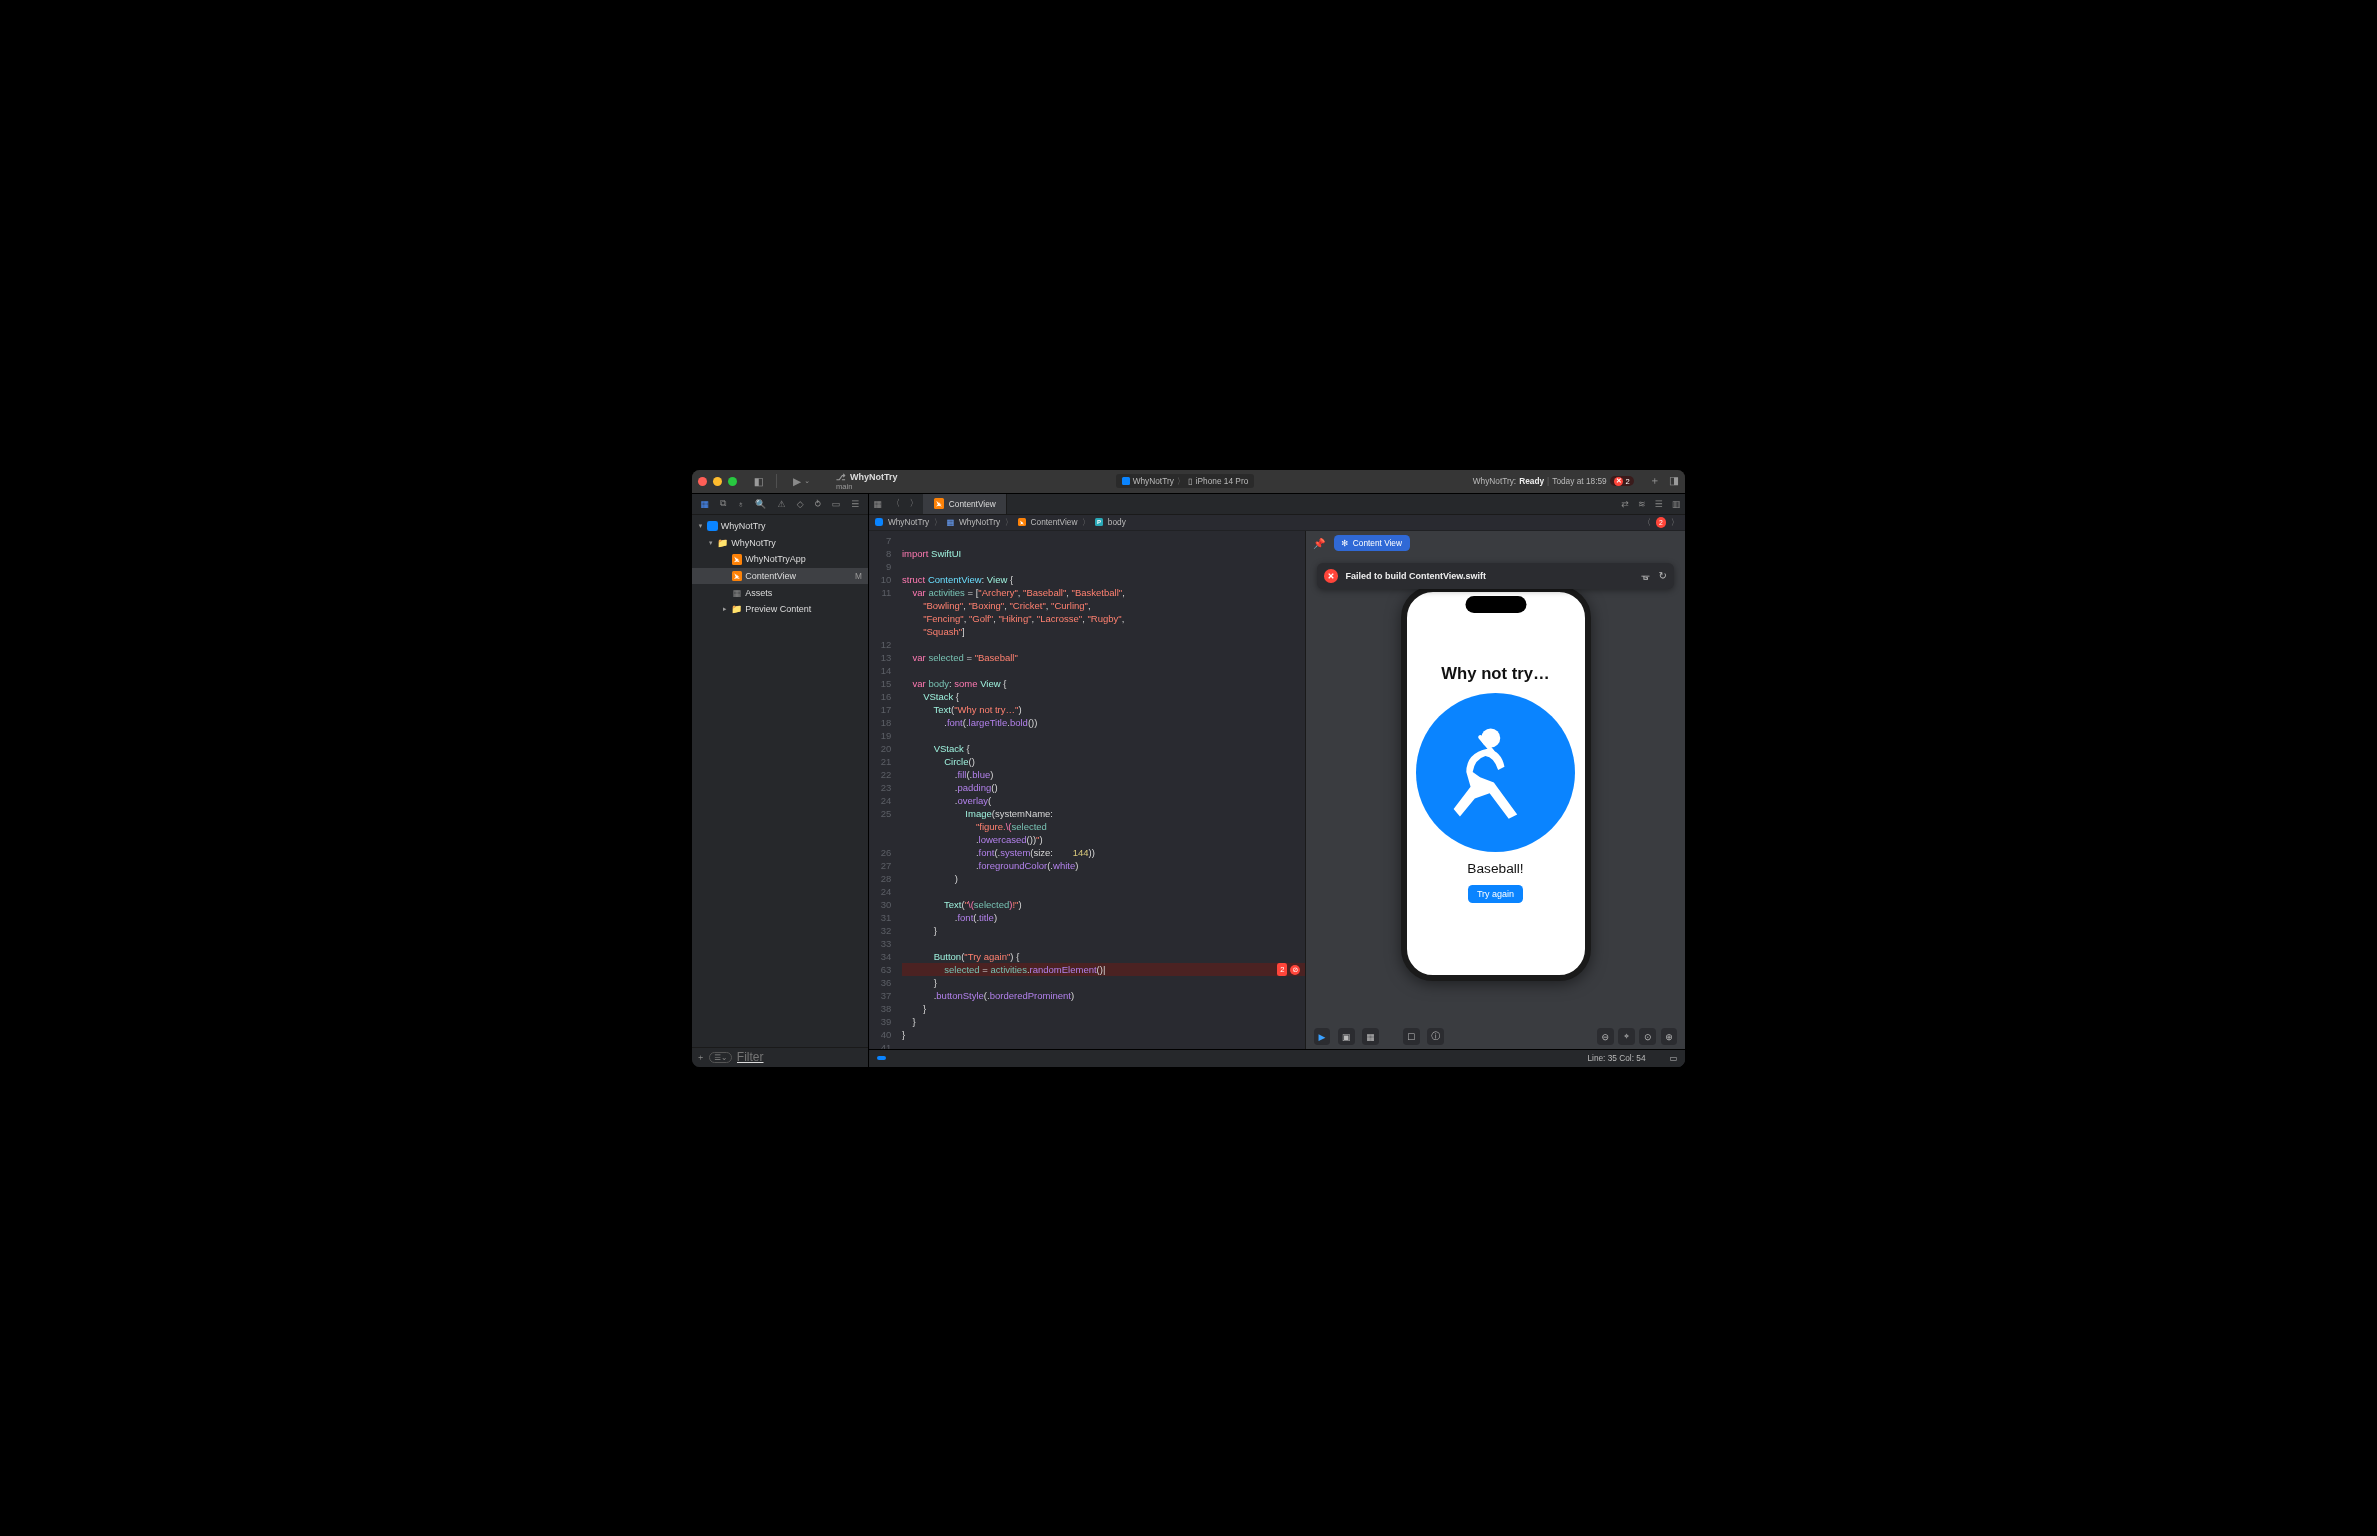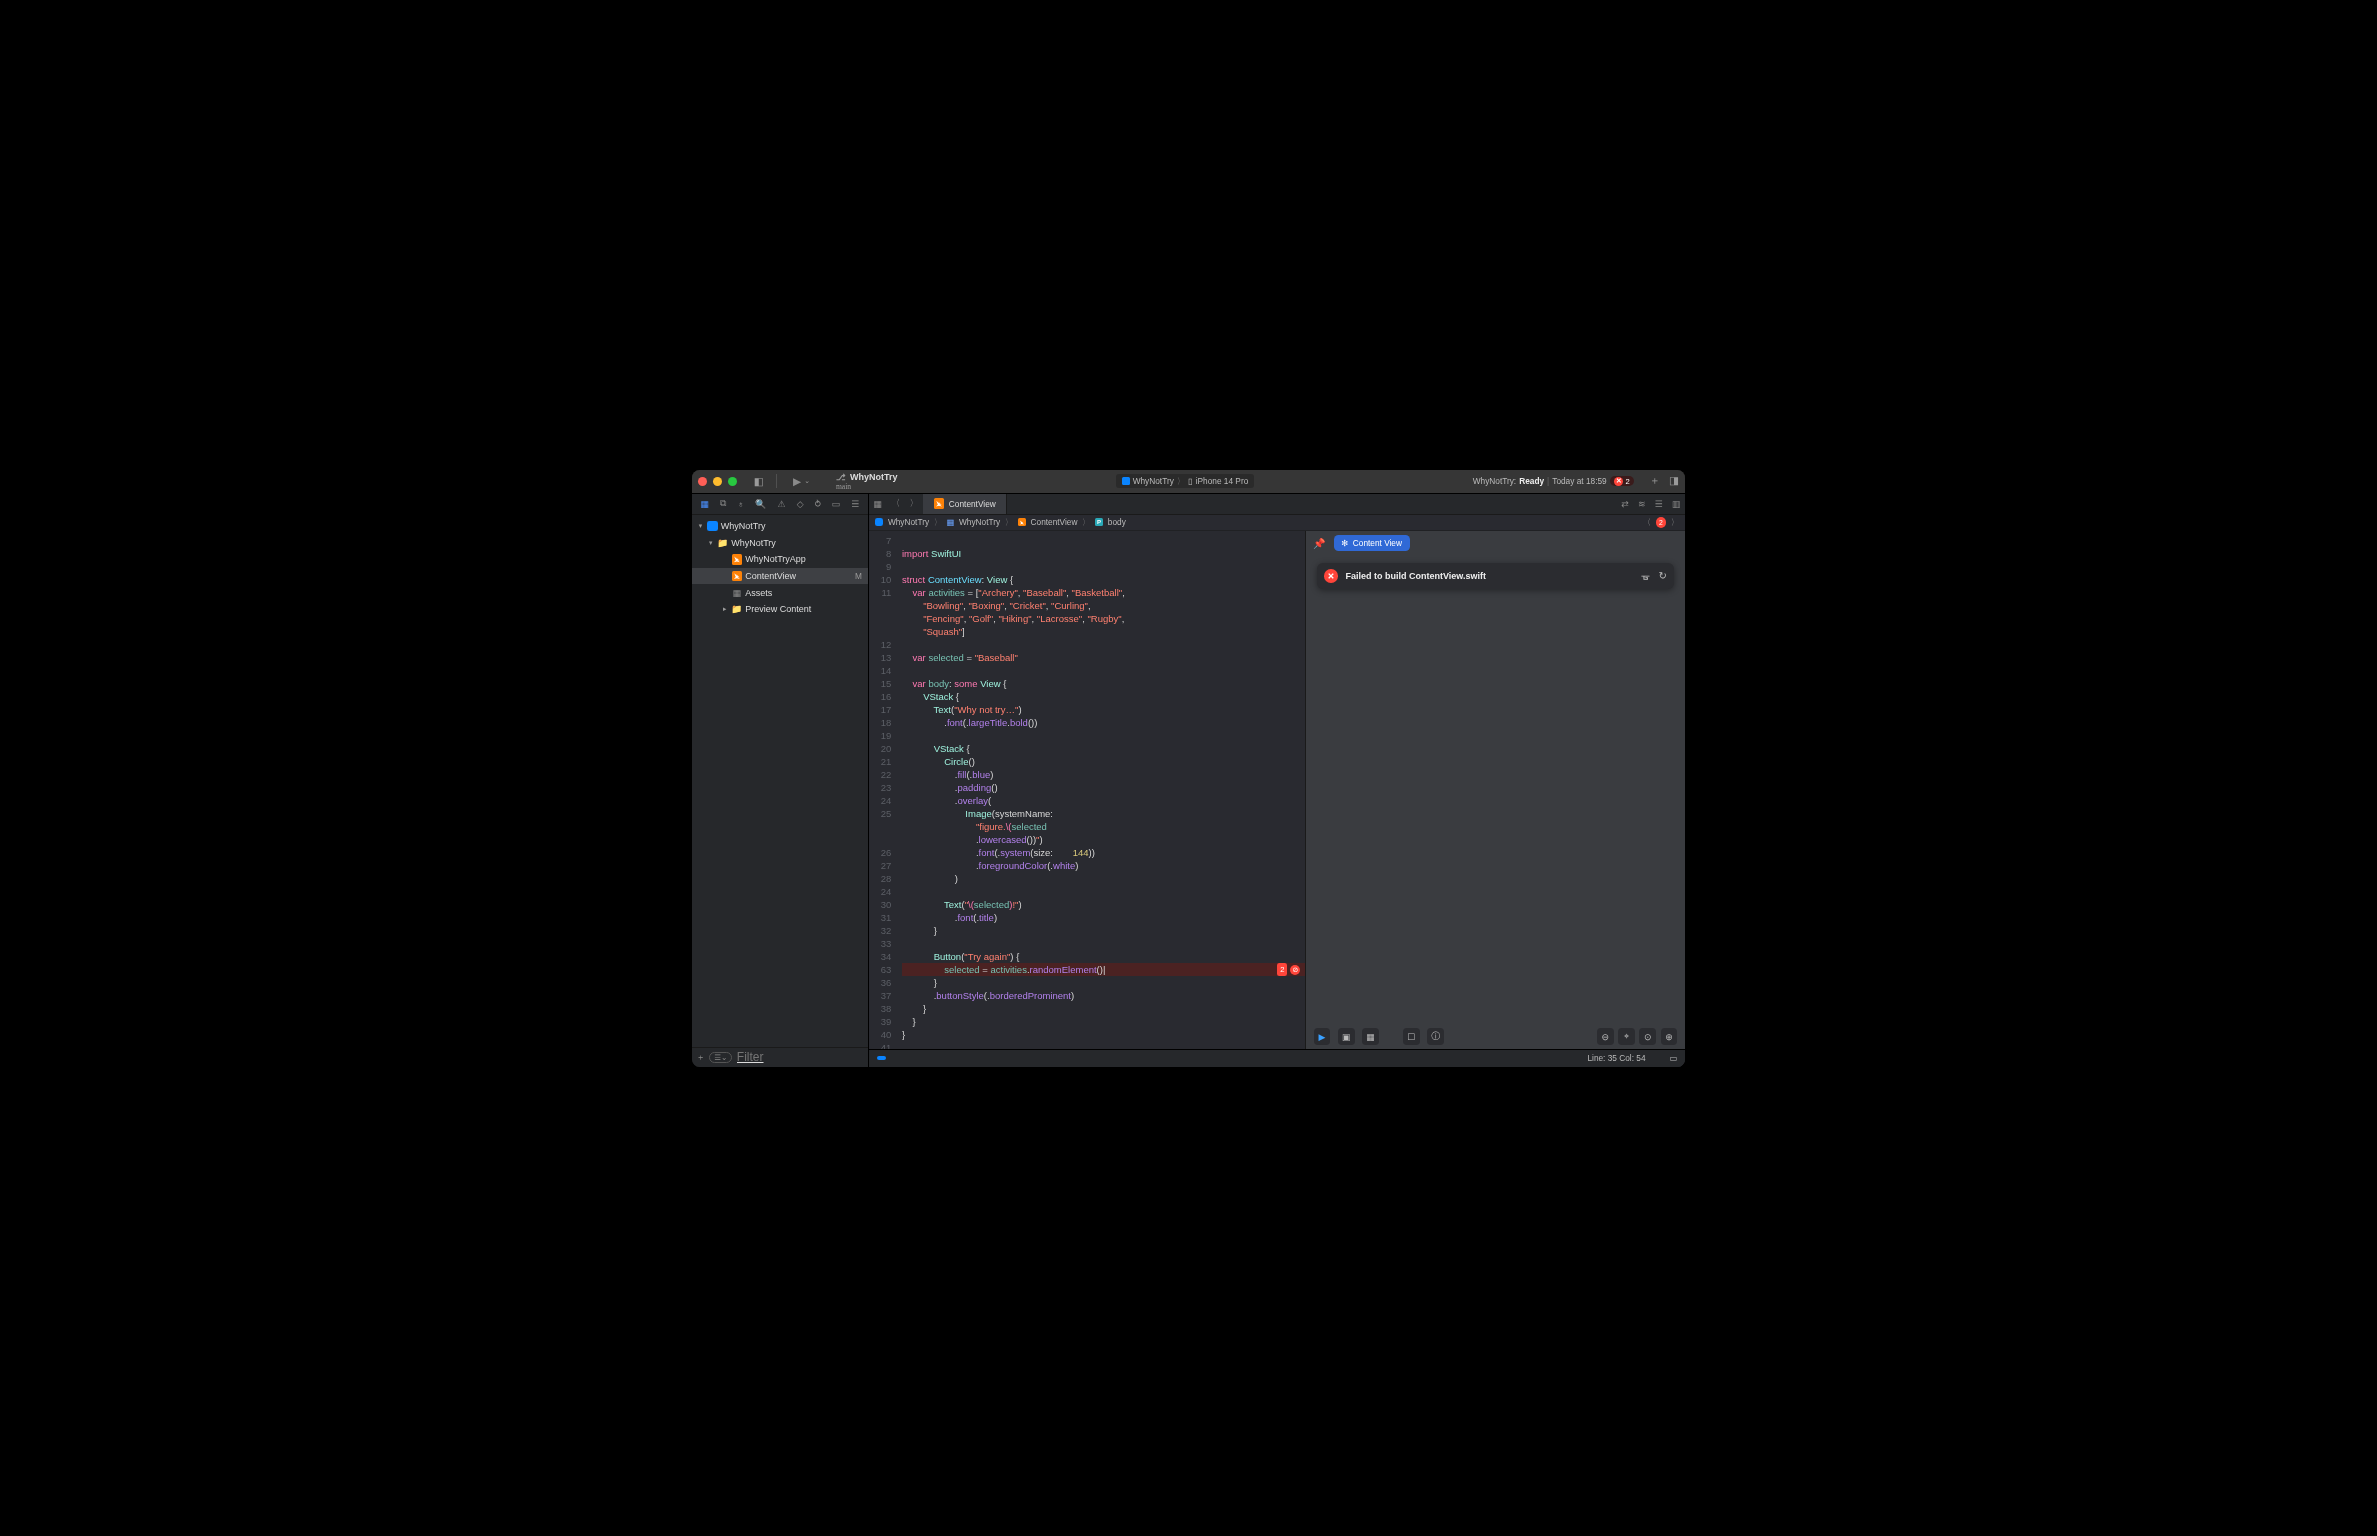--- a/index.html
+++ b/index.html
@@ -9,21 +9,21 @@
   
   .titlebar { height:24px; background:#363636; display:flex; align-items:center; padding:0 6px; border-bottom:0.8px solid #000; }
   .traffic { display:flex; gap:6px; }
   .tl { width:9px; height:9px; border-radius:50%; }
   .close{background:#ff5f57;} .min{background:#febc2e;} .max{background:#28c840;}
   .tb-sep { width:0.8px; height:13.7px; background:#505050; margin:0 9px; }
   .tb-ico { color:#9a9a9a; font-size:10.6px; padding:0 3px; }
   .run { color:#8a8a8a; margin-left:7.6px; font-size:10.6px; }
   .proj-title { display:flex; flex-direction:column; margin-left:23px; color:#ddd; }
   .proj-title .pt1 { font-weight:600; font-size:9px; display:flex; align-items:center; gap:4.6px;}
-  .proj-title .pt2 { font-size:7.6px; color:#9a9a9a;font-family:Liberation Serif, serif; }
+  .proj-title .pt2 { font-size:7.6px; color:#9a9a9a; }
   .branch-ico{color:#9a9a9a;font-size:8.3px;}
   .tb-center { flex:1; display:flex; align-items:center; justify-content:center; gap:4.6px; color:#bbb; font-size:8.3px; }
   .chip { display:flex; align-items:center; gap:3px; background:#2a2a2a; padding:1.5px 6px; border-radius:3px; }
   .tb-status { display:flex; align-items:flex-end; gap:3px; color:#bbb; font-size:8.3px; }
   .err-badge { display:inline-flex; align-items:center; gap:2.3px; background:#3a1b1b; color:#fff; padding:0.8px 4.6px; border-radius:6px; font-size:7.6px;}
   .err-dot{width:9px;height:9px;border-radius:50%;background:#ff453a;color:#fff;font-size:6.8px;display:flex;align-items:center;justify-content:center;font-weight:bold;}
   .tb-right { display:flex; gap:9px; color:#9a9a9a; font-size:10.6px; margin-left:15px;}
 
   
   .main { flex:1; display:flex; min-height:0; }
@@ -301,20 +301,37 @@
           </div>
           <div class="cv-body">
             <div class="banner">
               <span class="x">✕</span>
               <b>Failed to build ContentView.swift</b>
               <div class="bicons">
                   <span>ᚗ</span>
                   <span>↻</span>
                 </div>
             </div>
+            <div class="phone">
+              <div class="island"></div>
+              <div class="ph-content">
+                <div class="ph-title">Why not try…</div>
+                <div class="circle">
+                  <svg class="fig-svg" viewBox="0 0 100 100">
+                    <g fill="#fff">
+                      <circle cx="45" cy="18" r="9"></circle>
+                      <rect x="39" y="13" width="4" height="22" rx="2" transform="rotate(-40 41 24)"></rect>
+                      <path d="M42 28 Q55 30 58 45 L52 48 Q48 36 40 35 Q30 38 28 50 L35 55 L48 60 L70 90 L62 94 L44 70 L30 75 L16 92 L10 85 L26 64 L22 50 Q22 32 42 28 Z"></path>
+                    </g>
+                  </svg>
+                </div>
+                <div class="ph-sub">Baseball!</div>
+                <button class="ph-btn">Try again</button>
+              </div>
+            </div>
           </div>
           <div class="cv-bottom">
             <div class="cv-bl">
               <span class="bico play">▶</span>
               <span class="bico">▣</span>
               <span class="bico">▦</span>
               <div style="width:9px"></div>
               <span class="bico">☐</span>
               <span class="bico">ⓘ</span>
             </div>

